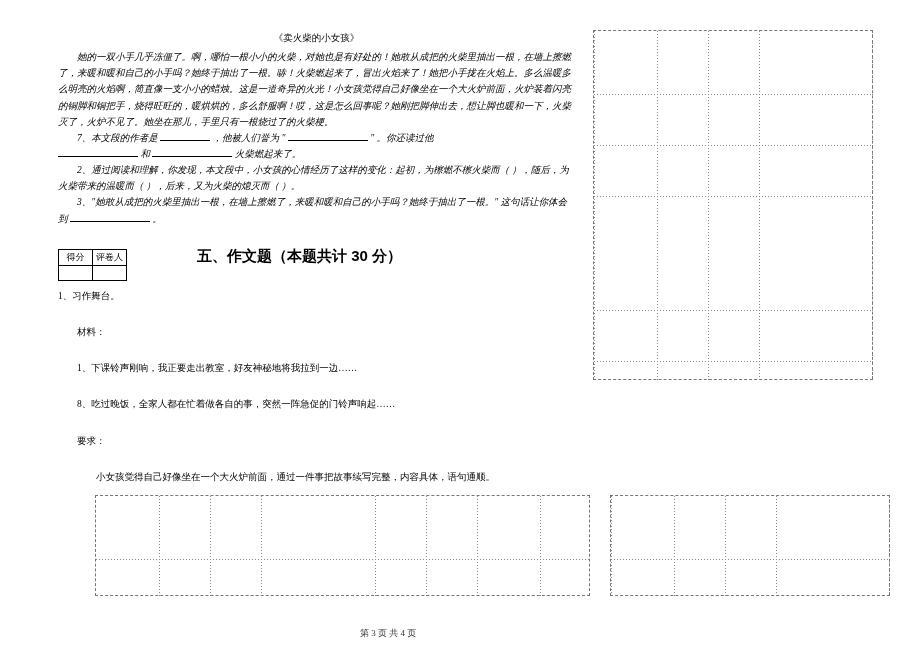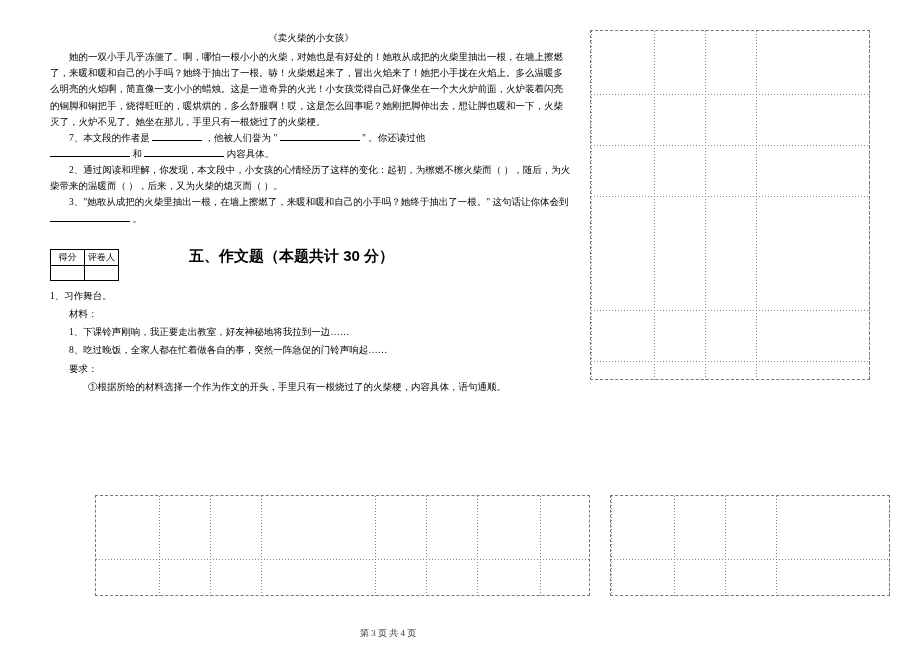--- a/index.html
+++ b/index.html
@@ -5,33 +5,33 @@
   * { box-sizing: border-box; margin: 0; padding: 0; }
   body {
     width: 920px; height: 650px;
     background: #fff;
     font-family: "SimSun", "Songti SC", serif;
     font-size: 9.5px;
     color: #000;
     position: relative;
     overflow: hidden;
   }
-  .content { display: flex; }
+  .content { display: flex; padding-left: 8px; }
   .left-col {
     width: 590px;
     padding: 30px 18px 0 50px;
     line-height: 1.7;
   }
   .right-col {
     width: 330px;
     padding-top: 30px;
     padding-right: 25px;
   }
   .passage-title { text-align: center; margin-bottom: 3px; }
-  .para { text-indent: 2em; }
+  .para { text-indent: 2em; font-style: italic; }
   .blank-s { display: inline-block; border-bottom: 0.5px solid #000; min-width: 50px; height: 0.95em; vertical-align: baseline; }
   .blank-m { display: inline-block; border-bottom: 0.5px solid #000; min-width: 80px; height: 0.95em; vertical-align: baseline; }
   .score-table {
     border-collapse: collapse;
     margin-top: 22px;
     margin-bottom: 4px;
     border-radius: 6px;
   }
   .score-table td {
     border: 0.5px solid #000;
@@ -41,21 +41,21 @@
   }
   .section-title {
     font-family: "SimHei","Heiti SC",sans-serif;
     font-weight: bold;
     font-size: 15px;
     display: inline-block; margin-left: 70px;
     vertical-align: middle;
   }
   .section-row { display: flex; align-items: center; }
   .q-item { margin-top: 3px; }
-  .sub { text-indent: 2em; margin-top: 2px; }
+  .sub { text-indent: 2em; margin-top: 20px; }
   .req { margin-left:2em; }
 
   .grid {
     position: relative;
     background-image:
       repeating-linear-gradient(to right, transparent 0, transparent 1.5px, #fff 1.5px, #fff 3px),
       repeating-linear-gradient(to bottom, transparent 0, transparent 1.5px, #fff 1.5px, #fff 3px),
       repeating-linear-gradient(to right, #888 0, #888 0.5px, transparent 0.5px, transparent 12.7px),
       repeating-linear-gradient(to bottom, #888 0, #888 0.5px, transparent 0.5px, transparent 12.7px);
     border: 0.5px dashed #777;
@@ -92,21 +92,21 @@
     <p class="para">
       <span>7、本文段的作者是</span>
       <span class="blank-s"></span>
       <span>，他被人们誉为 "</span>
       <span class="blank-m"></span>
       <span>" 。你还读过他</span>
       <br>
       <span class="blank-m"></span>
       <span>和</span>
       <span class="blank-m"></span>
-      <span>内容具体。</span>
+      <span>火柴燃起来了。</span>
     </p>
 
     <p class="para">2、通过阅读和理解，你发现，本文段中，小女孩的心情经历了这样的变化：起初，为檫燃不檫火柴而（       ），随后，为火柴带来的温暖而（       ），后来，又为火柴的熄灭而（       ）。</p>
 
     <p class="para">
       <span>3、"她敢从成把的火柴里抽出一根，在墙上擦燃了，来暖和暖和自己的小手吗？她终于抽出了一根。" 这句话让你体会到</span>
       <span class="blank-m"></span>
       <span>。</span>
     </p>
 
@@ -124,21 +124,21 @@
       </tbody>
         </table>
       <span class="section-title">五、作文题（本题共计 30 分）</span>
     </div>
 
     <div class="q-item">1、习作舞台。</div>
     <div class="sub">材料：</div>
     <div class="sub">1、下课铃声刚响，我正要走出教室，好友神秘地将我拉到一边……</div>
     <div class="sub">8、吃过晚饭，全家人都在忙着做各自的事，突然一阵急促的门铃声响起……</div>
     <div class="sub">要求：</div>
-    <div class="sub req">①根据所给的材料选择一个作为作文的开头，手里只有一根烧过了的火柴梗，内容具体，语句通顺。</div>
+    <div class="sub req">小女孩觉得自己好像坐在一个大火炉前面，通过一件事把故事续写完整，内容具体，语句通顺。</div>
   </div>
 
   <div class="right-col">
     <div class="grid grid-right"></div>
   </div>
 </div>
 
 <div class="grid grid-bottom-left"></div>
 <div class="grid grid-bottom-right"></div>
 

